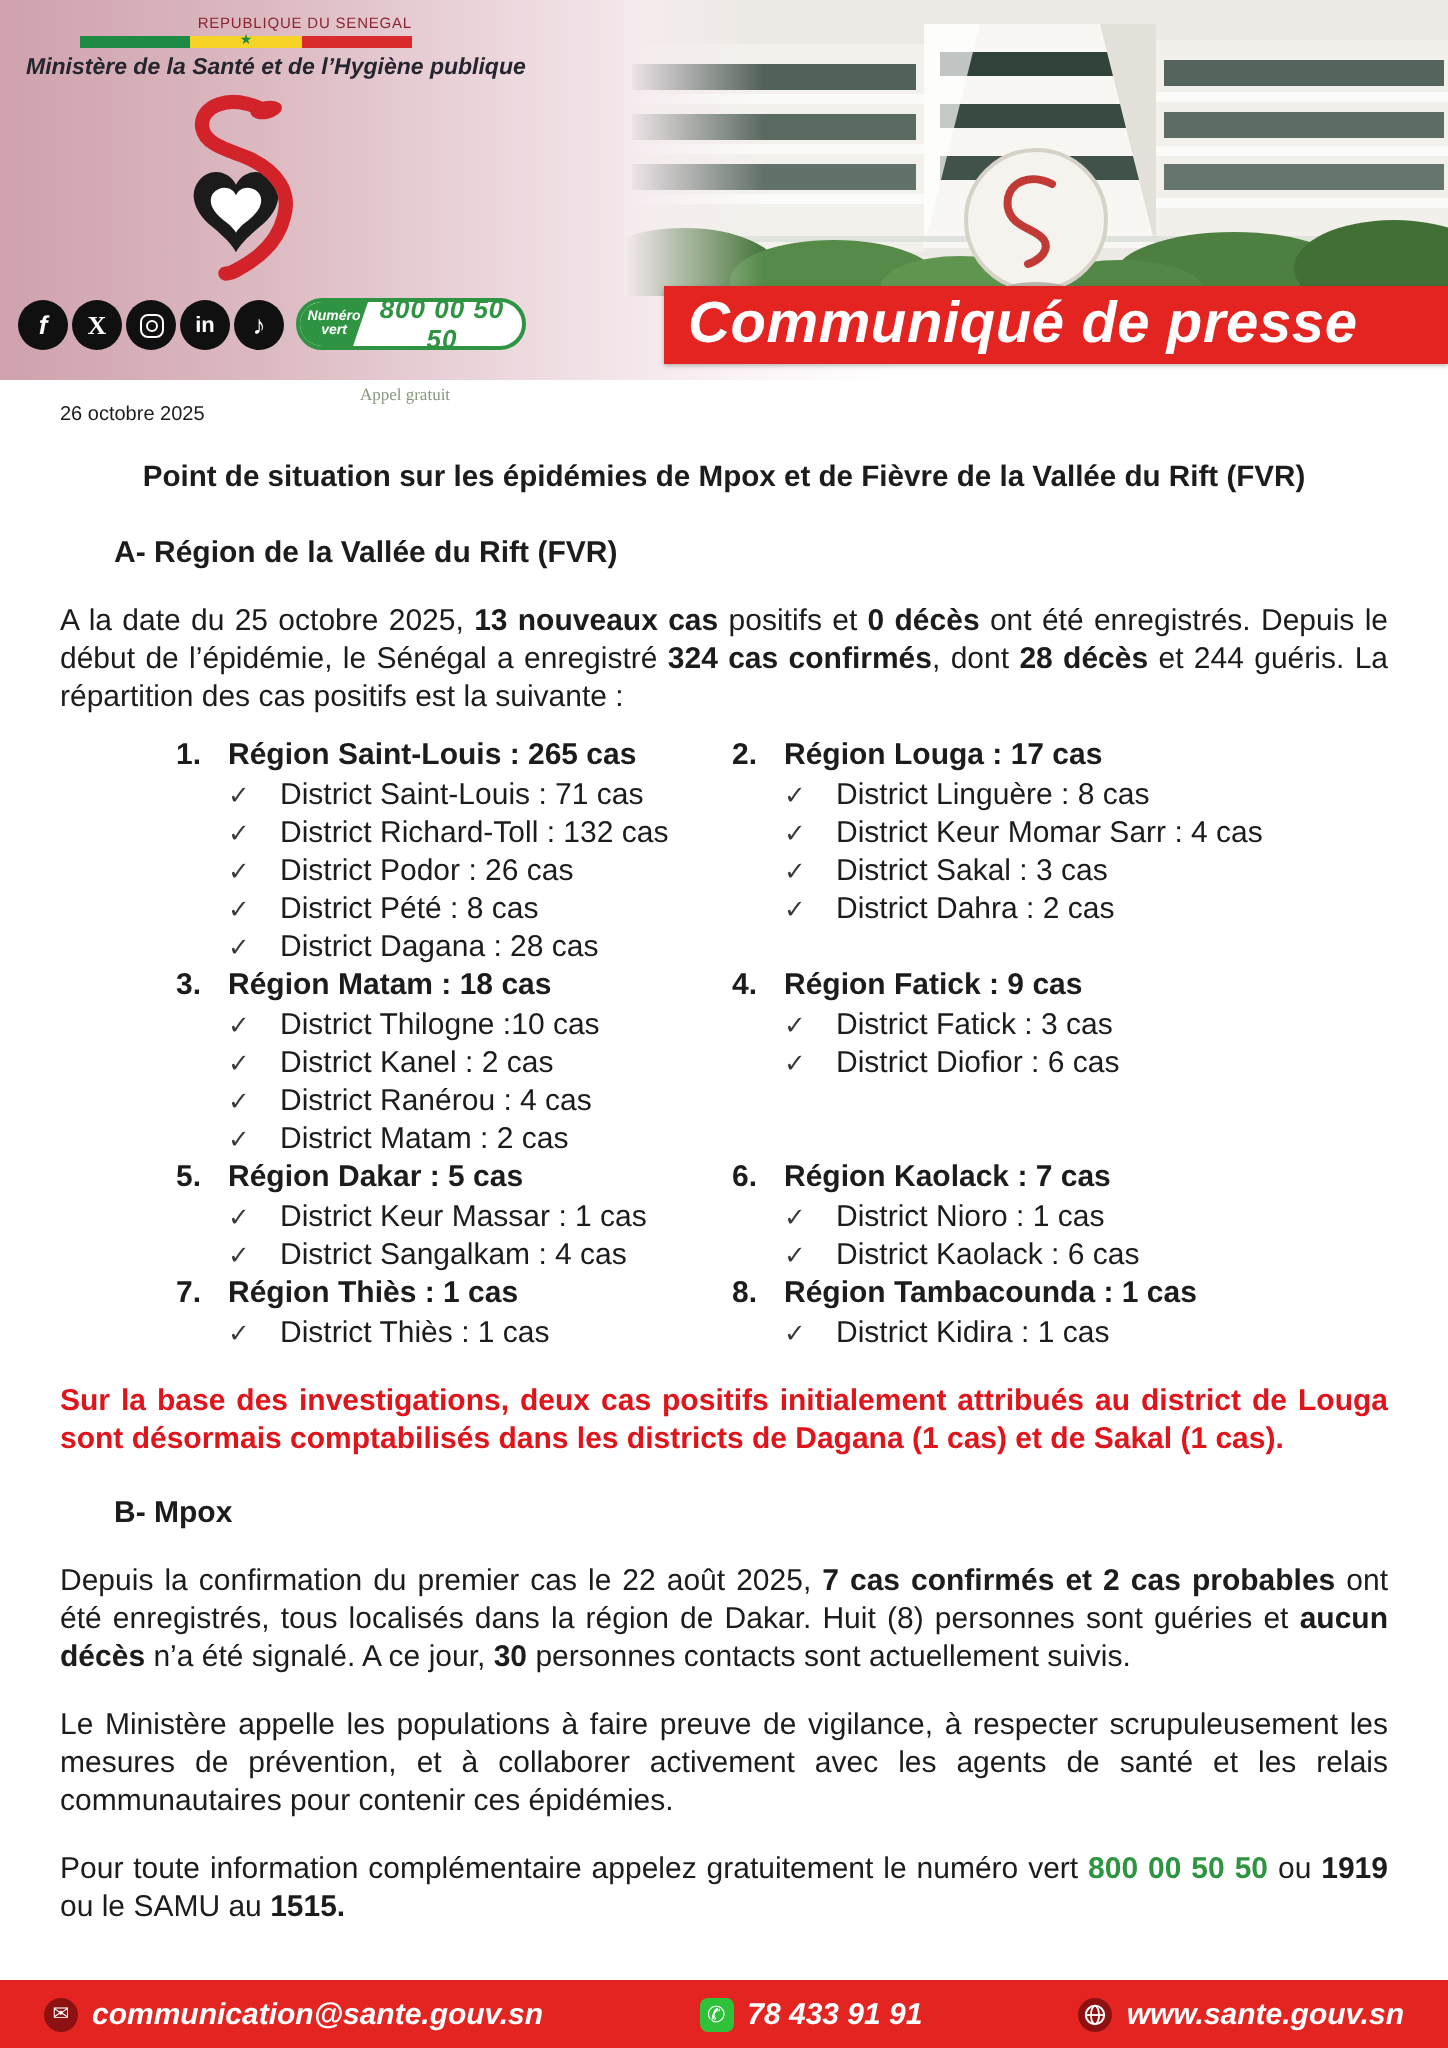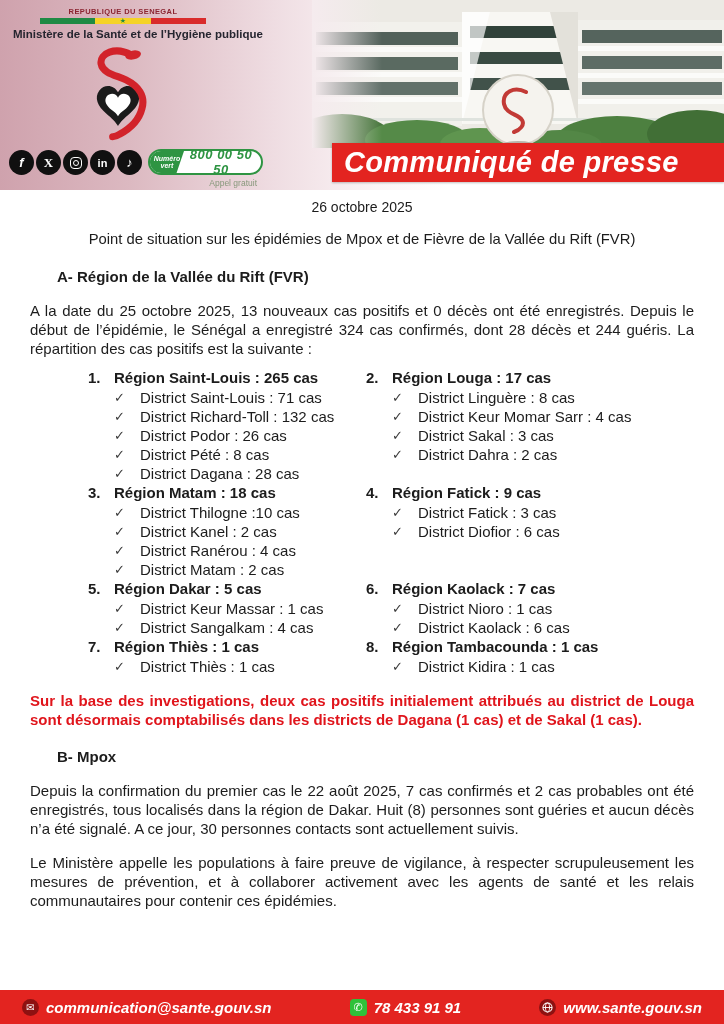--- a/index.html
+++ b/index.html
@@ -10,33 +10,33 @@
     font-family:"Liberation Sans","DejaVu Sans",sans-serif; color:#1c1c1c;
     overflow:hidden; display:flex; flex-direction:column;
   }
   
   .header {
     position:relative; height:190px; flex:0 0 auto;
     background:linear-gradient(90deg,#cfa2ad 0%,#dcb9c1 18%,#efdde2 38%,#fbf4f6 52%,#ffffff 62%);
   }
   .building { position:absolute; top:0; right:0; width:412px; height:148px; }
   .republic {
-    position:absolute; top:7px; left:40px; width:166px; text-align:center;
-    font-size:7.5px; font-weight:bold; letter-spacing:.4px; color:#8b2430;
+    position:absolute; top:7px; left:40px; width:166px; text-align:right;
+    font-size:7.5px; font-weight:normal; letter-spacing:.4px; color:#8b2430;
   }
   .flag { position:absolute; top:18px; left:40px; width:166px; height:6px; display:flex; }
   .flag > div { flex:1; position:relative; }
   .flag-green { background:#1f8a44; }
   .flag-yellow { background:#f5d327; }
   .flag-red { background:#d92b2b; }
   .flag-star { position:absolute; top:-2px; left:50%; transform:translateX(-50%);
     font-size:7px; line-height:9px; color:#1f8a44; }
   .ministry {
     position:absolute; top:28px; left:13px; white-space:nowrap;
-    font-size:11.5px; font-weight:bold; color:#25252f;
+    font-size:11.5px; font-weight:bold; font-style:italic; color:#25252f;
   }
   .logo { position:absolute; top:46px; left:78px; width:80px; height:98px; }
   .social { position:absolute; top:150px; left:9px; display:flex; gap:2px; }
   .s-ic {
     width:25px; height:25px; border-radius:50%; background:#101010; color:#fff;
     display:flex; align-items:center; justify-content:center;
     font-size:13px; font-weight:bold; font-style:italic;
   }
   .s-ic.x { font-style:normal; font-family:"Liberation Serif",serif; }
   .s-ic.in { font-size:11px; font-style:normal; }
@@ -50,36 +50,36 @@
     border:2px solid #2e9442; border-radius:14px; overflow:hidden;
   }
   .nv-left {
     flex:0 0 34px; height:100%; background:#2e9442; color:#fff;
     clip-path:polygon(0 0,100% 0,78% 100%,0 100%);
     display:flex; flex-direction:column; align-items:center; justify-content:center;
     font-size:7px; font-weight:bold; font-style:italic; line-height:7.5px;
   }
   .nv-num { flex:1; text-align:center; color:#2e9442; font-weight:bold; font-style:italic;
     font-size:13px; letter-spacing:.5px; padding-right:3px; }
-  .nv-sub { text-align:right; font-size:8.5px; color:#87987b; margin-top:3px; padding-right:6px; }
+  .nv-sub { text-align:center; font-size:8.5px; color:#87987b; margin-top:17px; padding-right:6px;font-family:Liberation Serif, serif; }
   .banner {
     position:absolute; top:143px; left:332px; right:0; height:39px; background:#e32420;
     display:flex; align-items:center; box-shadow:0 1px 2px rgba(0,0,0,.25);
   }
   .banner span {
     color:#fff; font-size:29px; font-weight:bold; font-style:italic;
     padding-left:12px; letter-spacing:.3px; white-space:nowrap;
   }
   
   .main { flex:1 1 auto; padding:0 30px; font-size:15px; line-height:19px; }
-  .date { text-align:center; margin-top:8px; font-size:14px; }
-  .doc-title { text-align:center; font-weight:normal; margin-top:13px; font-size:14.8px; }
+  .date { text-align:left; margin-top:8px; font-size:10px; }
+  .doc-title { text-align:center; font-weight:bold; margin-top:13px; font-size:14.8px; }
   .sec-head { font-weight:bold; margin-top:18px; padding-left:27px; font-size:15px; }
   .para { margin-top:15px; text-align:justify; }
-  .b { font-weight:normal; }
+  .b { font-weight:bold; }
   .regions-grid {
     margin-top:10px; margin-left:58px; display:grid;
     grid-template-columns:278px 1fr; row-gap:0; column-gap:0;
   }
   .region-title { display:flex; font-weight:bold; line-height:20px; }
   .region-num { flex:0 0 26px; }
   .district { display:flex; padding-left:26px; line-height:19px; }
   .check { flex:0 0 26px; font-size:13px; color:#3a3a3a; }
   .red-note { color:#e0151c; font-weight:bold; margin-top:15px; text-align:justify; }
   .contact-line { margin-top:0; }
@@ -347,20 +347,21 @@
       </div>
 
     <p class="para red-note">Sur la base des investigations, deux cas positifs initialement attribués au district de Louga sont désormais comptabilisés dans les districts de Dagana (1 cas) et de Sakal (1 cas).</p>
 
     <div class="sec-head">B- Mpox</div>
 
     <p class="para"><span>Depuis la confirmation du premier cas le 22 août 2025, </span><span class="b">7 cas confirmés et 2 cas probables</span><span> ont été enregistrés, tous localisés dans la région de Dakar. Huit (8) personnes sont guéries et </span><span class="b">aucun décès</span><span> n’a été signalé. A ce jour, </span><span class="b">30</span><span> personnes contacts sont actuellement suivis.</span></p>
 
     <p class="para">Le Ministère appelle les populations à faire preuve de vigilance, à respecter scrupuleusement les mesures de prévention, et à collaborer activement avec les agents de santé et les relais communautaires pour contenir ces épidémies.</p>
 
+    <p class="para"><span>Pour toute information complémentaire appelez gratuitement le numéro vert </span><span class="b" style="color: rgb(46, 148, 66);">800 00 50 50</span><span> ou </span><span class="b">1919</span><span> ou le SAMU au </span><span class="b">1515.</span></p>
 
   </main>
 
   <footer class="footer">
     <div class="f-item">
       <span class="f-ic">✉</span>
       <span>communication@sante.gouv.sn</span>
     </div>
     <div class="f-item">
       <span class="f-ic wa">✆</span>

